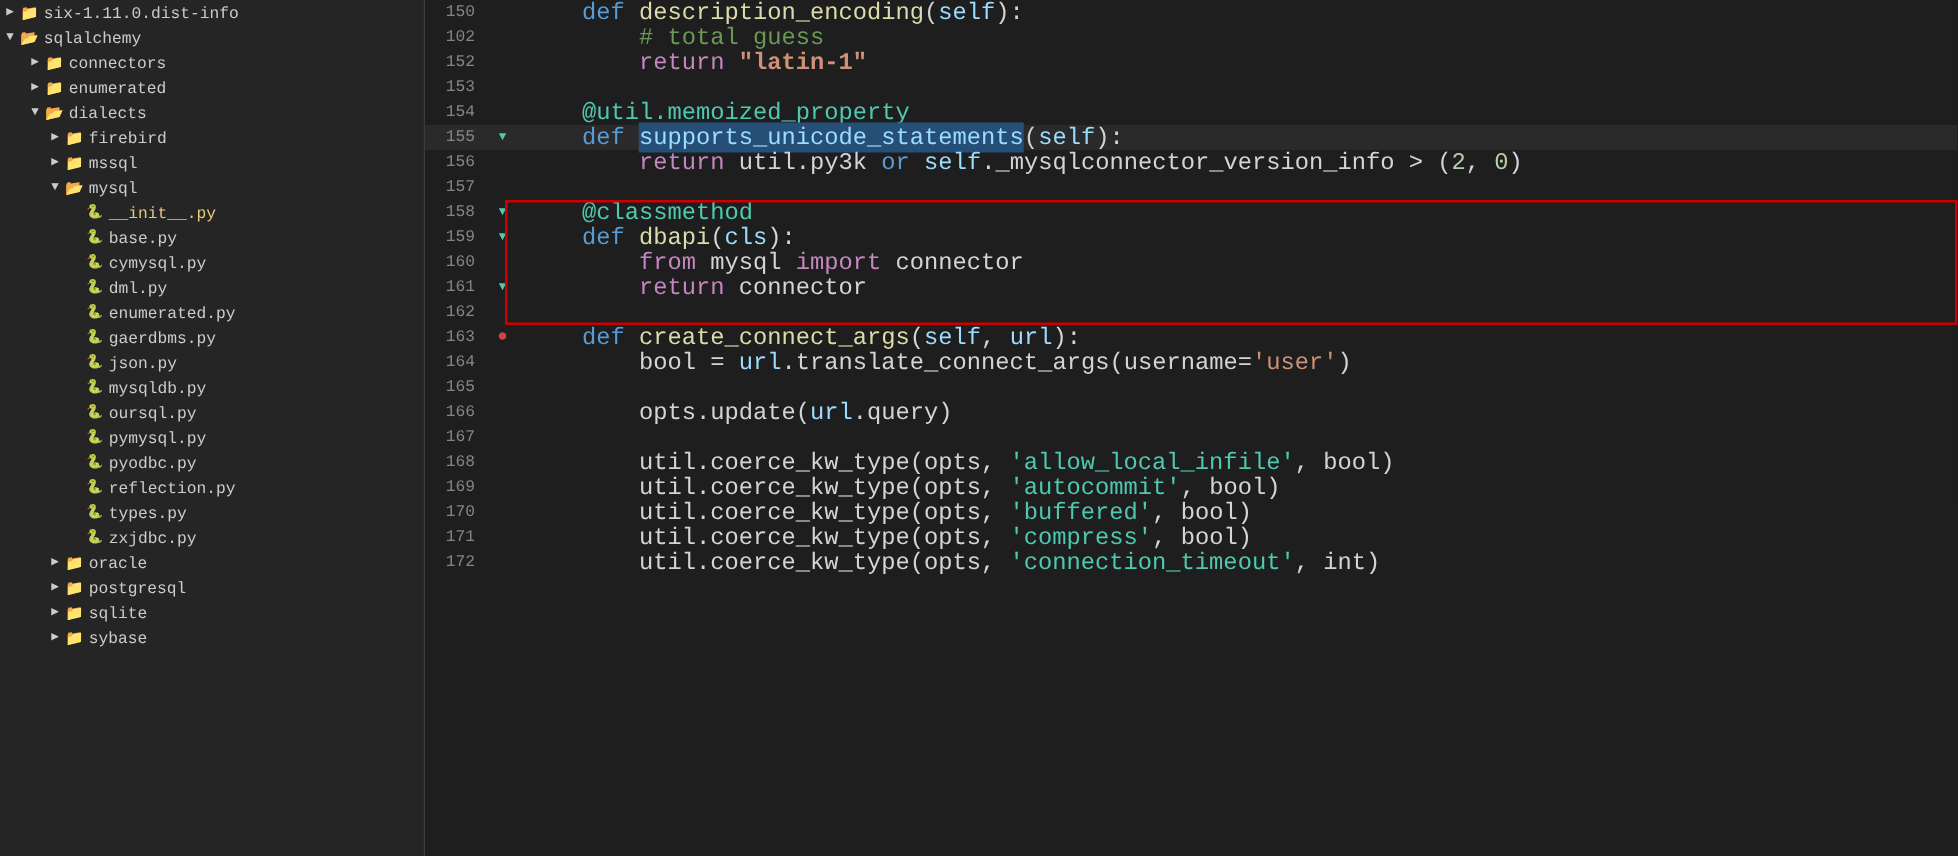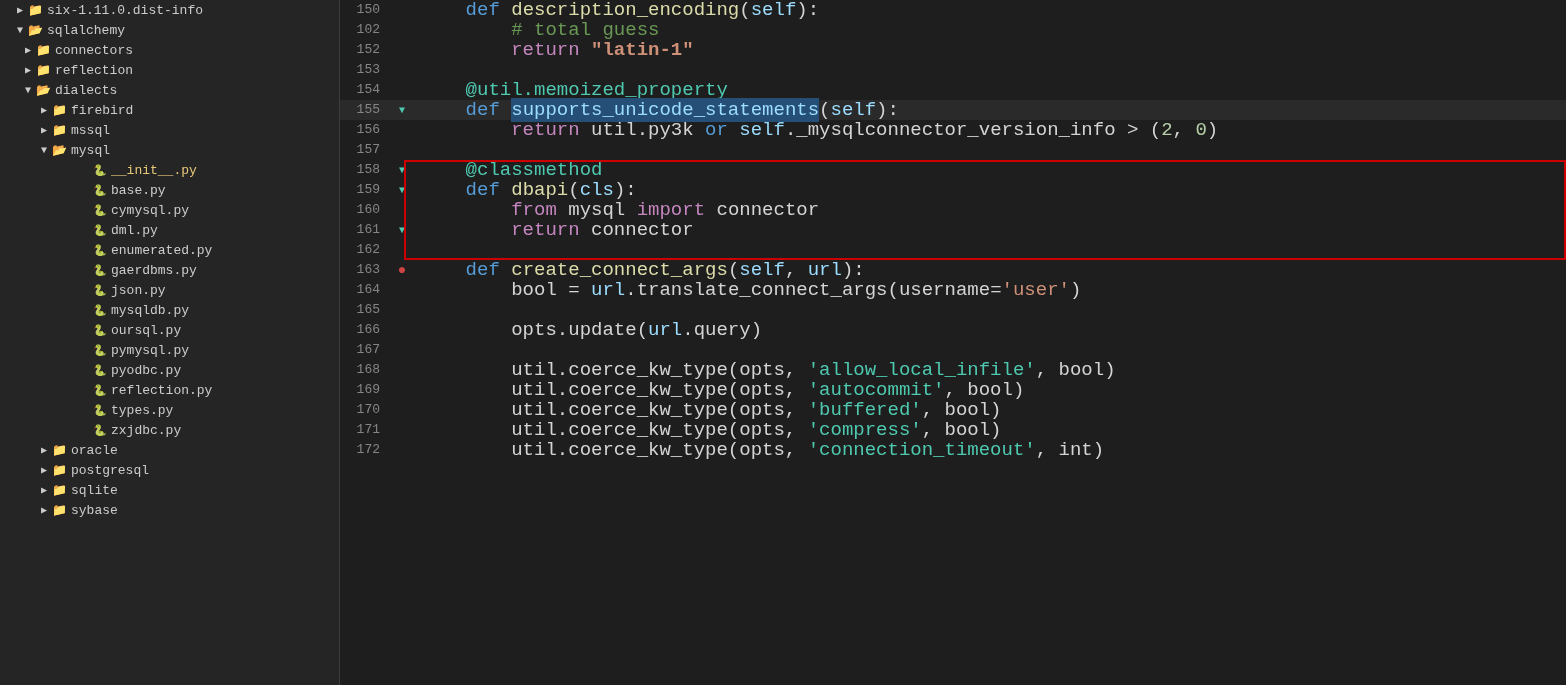--- a/index.html
+++ b/index.html
@@ -64,24 +64,24 @@
     .item-label {
       margin-left: 3px;
       color: #cccccc;
       font-size: 13px;
     }
     .item-label.special {
       color: #e8c97a;
     }
 
     
-    .indent-0 { padding-left: 0; margin-left: 12px; }
+    .indent-0 { padding-left: 0; }
     .indent-1 { padding-left: 20px; }
     .indent-2 { padding-left: 36px; }
-    .indent-3 { padding-left: 76px; }
+    .indent-3 { padding-left: 52px; }
 
     
     #editor {
       flex: 1;
       background: #1e1e1e;
       color: #d4d4d4;
       overflow: hidden;
       display: flex;
       flex-direction: column;
     }
@@ -164,21 +164,21 @@
 
   <div class="tree-item indent-1">
     <span class="arrow closed"></span>
     <span class="tree-icon folder-icon"></span>
     <span class="item-label">connectors</span>
   </div>
 
   <div class="tree-item indent-1">
     <span class="arrow closed"></span>
     <span class="tree-icon folder-icon"></span>
-    <span class="item-label">reflection</span>
+    <span class="item-label">enumerated</span>
   </div>
 
   <div class="tree-item indent-1">
     <span class="arrow open"></span>
     <span class="tree-icon folder-open-icon"></span>
     <span class="item-label">dialects</span>
   </div>
 
   <div class="tree-item indent-2">
     <span class="arrow closed"></span>

